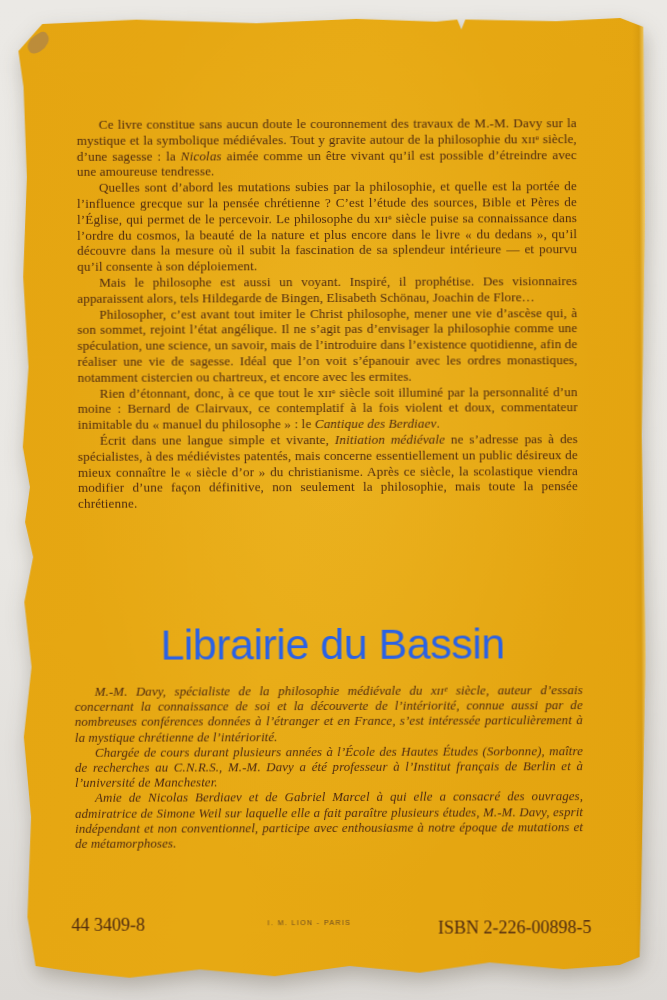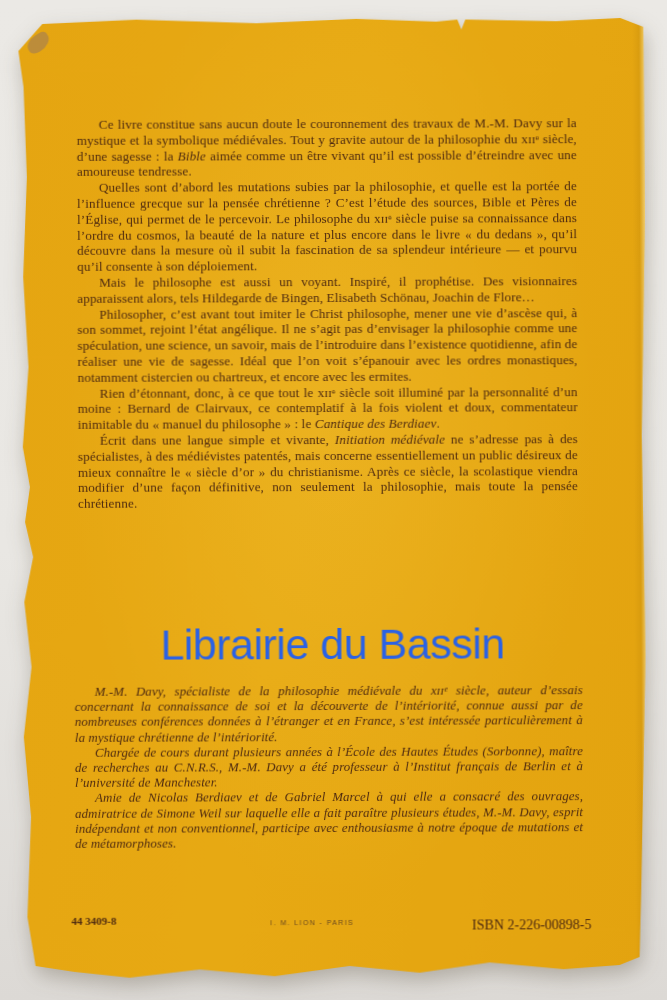--- a/index.html
+++ b/index.html
@@ -64,37 +64,37 @@
     font-style:italic;
     font-size:12.9px;line-height:15.2px;
     text-align:justify;text-indent:20px;
     letter-spacing:.1px;
   }
   .footer{
     position:absolute;left:52px;right:56px;top:898px;
     display:flex;justify-content:space-between;align-items:flex-start;
     color:var(--ink);
   }
-  .footer .code{font-size:11px;font-weight:bold;}
+  .footer .code{font-size:18px;}
   .footer .imprint{
     font-family:"Liberation Sans","DejaVu Sans",sans-serif;
     font-size:7px;letter-spacing:1.4px;color:#6b4a20;
     margin-top:5px;margin-left:36px;
   }
-  .footer .isbn{font-size:14px;transform:translateY(4px);}
+  .footer .isbn{font-size:18px;transform:translateY(4px);}
 </style>
 </head>
 <body>
 
 <div class="book-wrap">
   <div class="book">
     <div class="corner-wear"></div>
 
     <div class="synopsis">
-      <p><span>Ce livre constitue sans aucun doute le couronnement des travaux de M.-M. Davy sur la mystique et la symbolique médiévales. Tout y gravite autour de la philosophie du xɪɪᵉ siècle, d’une sagesse : la </span><span class="run-italic">Bible</span><span> aimée comme un être vivant qu’il est possible d’étreindre avec une amoureuse tendresse.</span></p>
+      <p><span>Ce livre constitue sans aucun doute le couronnement des travaux de M.-M. Davy sur la mystique et la symbolique médiévales. Tout y gravite autour de la philosophie du xɪɪᵉ siècle, d’une sagesse : la </span><span class="run-italic">Nicolas</span><span> aimée comme un être vivant qu’il est possible d’étreindre avec une amoureuse tendresse.</span></p>
       <p><span>Quelles sont d’abord les mutations subies par la philosophie, et quelle est la portée de l’influence grecque sur la pensée chrétienne ? C’est l’étude des sources, Bible et Pères de l’Église, qui permet de le percevoir. Le philosophe du xɪɪᵉ siècle puise sa connaissance dans l’ordre du cosmos, la beauté de la nature et plus encore dans le livre « du dedans », qu’il découvre dans la mesure où il subit la fascination de sa splendeur intérieure — et pourvu qu’il consente à son déploiement.</span></p>
       <p><span>Mais le philosophe est aussi un voyant. Inspiré, il prophétise. Des visionnaires apparaissent alors, tels Hildegarde de Bingen, Elisabeth Schönau, Joachin de Flore…</span></p>
       <p><span>Philosopher, c’est avant tout imiter le Christ philosophe, mener une vie d’ascèse qui, à son sommet, rejoint l’état angélique. Il ne s’agit pas d’envisager la philosophie comme une spéculation, une science, un savoir, mais de l’introduire dans l’existence quotidienne, afin de réaliser une vie de sagesse. Idéal que l’on voit s’épanouir avec les ordres monastiques, notamment cistercien ou chartreux, et encore avec les ermites.</span></p>
       <p><span>Rien d’étonnant, donc, à ce que tout le xɪɪᵉ siècle soit illuminé par la personnalité d’un moine : Bernard de Clairvaux, ce contemplatif à la fois violent et doux, commentateur inimitable du « manuel du philosophe » : le </span><span class="run-italic">Cantique des Berdiaev</span><span>.</span></p>
       <p><span>Écrit dans une langue simple et vivante, </span><span class="run-italic">Initiation médiévale</span><span> ne s’adresse pas à des spécialistes, à des médiévistes patentés, mais concerne essentiellement un public désireux de mieux connaître le « siècle d’or » du christianisme. Après ce siècle, la scolastique viendra modifier d’une façon définitive, non seulement la philosophie, mais toute la pensée chrétienne.</span></p>
     </div>
 
     <div class="watermark">Librairie du Bassin</div>
 
     <div class="bio">

